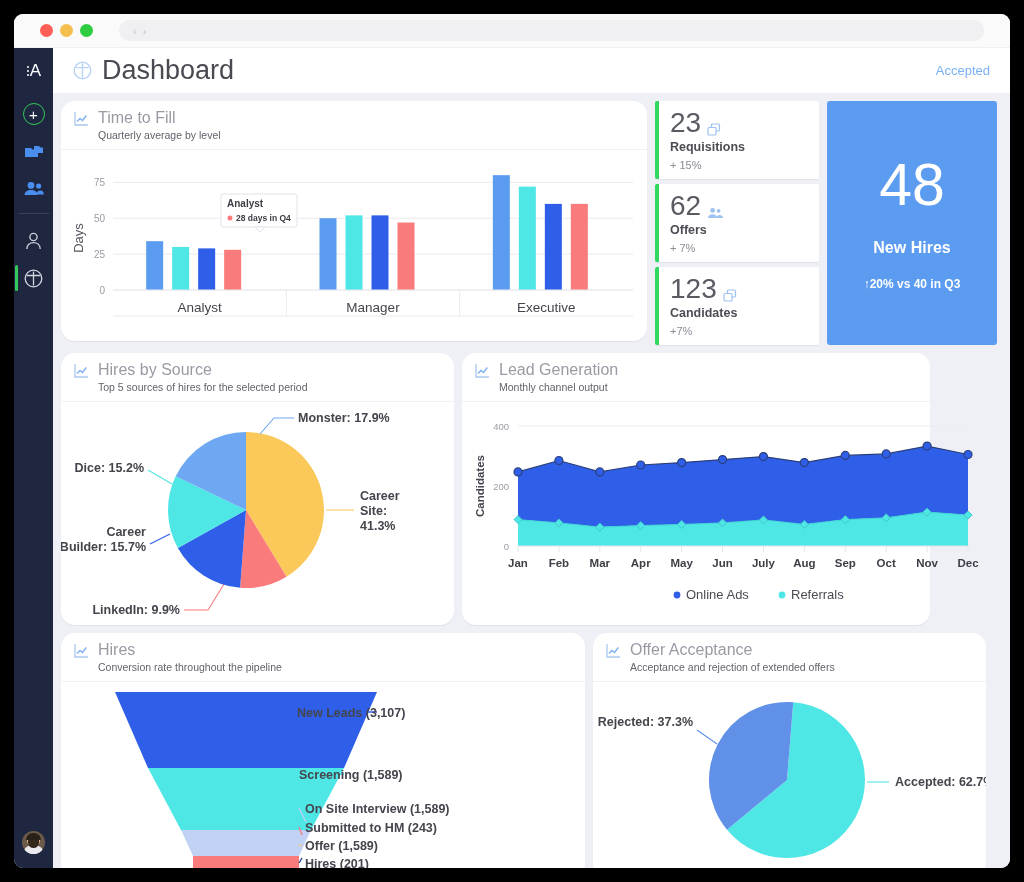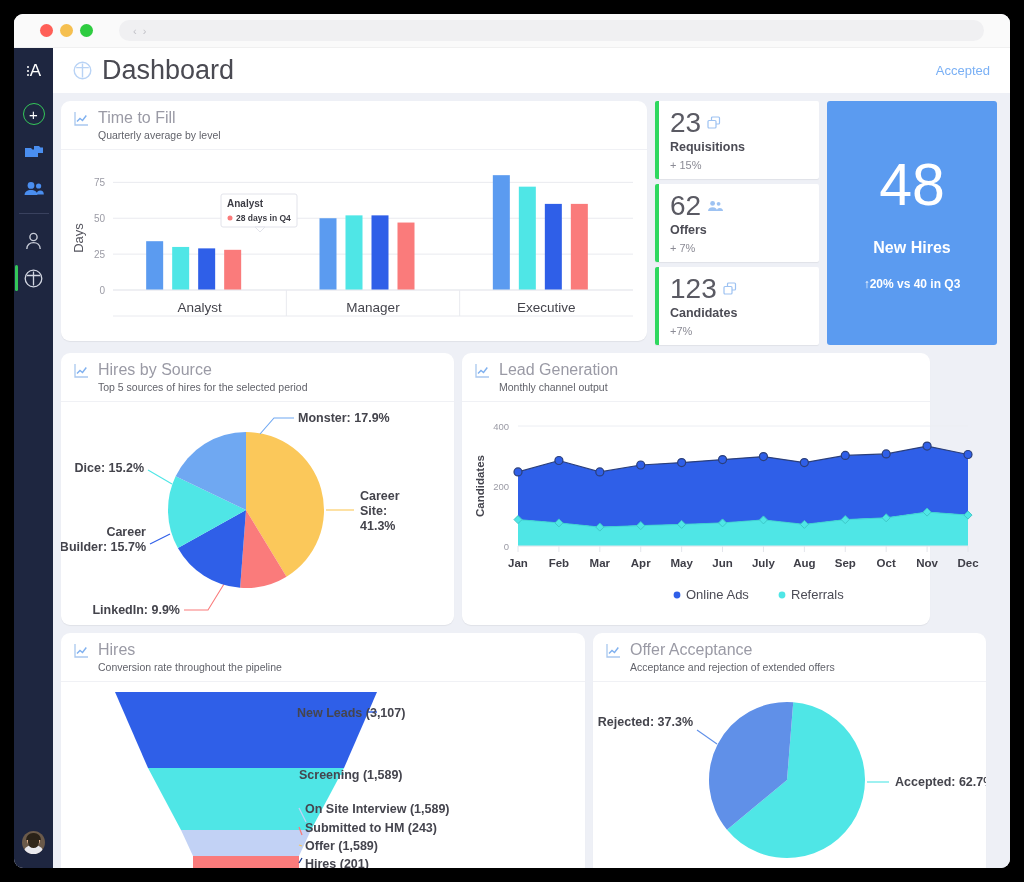--- a/index.html
+++ b/index.html
@@ -86,42 +86,42 @@
   .pagehead .gl { margin-right: 10px; }
   .pagehead h1 {
     font-size: 27px; font-weight: 400; color: #4a4a52;
   }
   .refresh {
     margin-left: auto; color: #7ab0f5; font-size: 13px;
   }
   .grid { padding: 8px; }
   .row { display: flex; gap: 8px; margin-bottom: 8px; }
   .card {
-    background: #fff; border-radius: 9px;
+    background: #fff; border-radius: 14px;
     box-shadow: 0 1px 1px rgba(0,0,0,.06);
     display: flex; flex-direction: column;
   }
   .card-head {
     padding: 9px 14px 8px 12px;
     border-bottom: 1px solid #f0f1f5;
     display: flex; gap: 8px; align-items: flex-start;
   }
   .card-title { font-size: 16px; font-weight: 400; color: #9a9aa5; line-height: 1.05; }
   .card-sub { font-size: 10.5px; color: #62636b; margin-top: 2px; }
   .card-body { flex: 1; position: relative; }
   svg { display: block; }
   
   .kpicol { width: 164px; display: flex; flex-direction: column; gap: 5px; }
   .kpi {
     flex: 1; background: #fff; border-left: 4px solid #2fd85f;
     border-radius: 2px; padding: 8px 11px;
     box-shadow: 0 1px 1px rgba(0,0,0,.06);
     display: flex; flex-direction: column; justify-content: center;
   }
-  .kpi-top { display: flex; align-items: center; gap: 6px; }
+  .kpi-top { display: flex; align-items: flex-end; gap: 6px; }
   .kpi-num { font-size: 28px; color: #5a5a63; font-weight: 300; line-height: 1; }
   .kpi-lab { font-size: 12.5px; color: #4c4c55; font-weight: bold; margin-top: 3px; }
   .kpi-delta { font-size: 11px; color: #8b8b95; margin-top: 5px; }
   .hero {
     width: 170px; background: #5b9bf0; border-radius: 3px;
     color: #fff; padding: 16px 17px 14px 17px;
     display: flex; flex-direction: column; justify-content: center; align-items: center;
   }
   .hero-num { font-size: 59px; font-weight: 300; line-height: .95; }
   .hero-lab { font-size: 16px; font-weight: bold; margin-top: 26px; }

